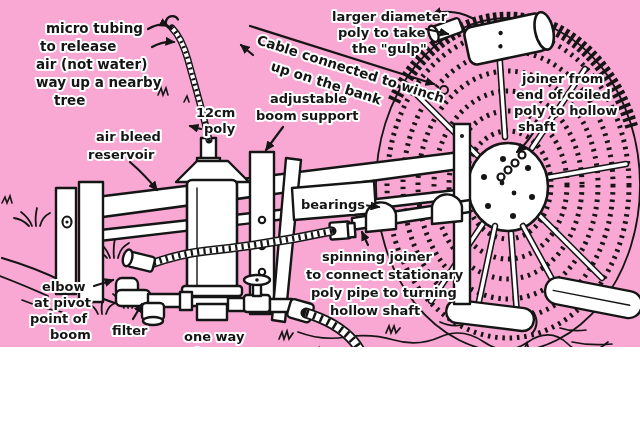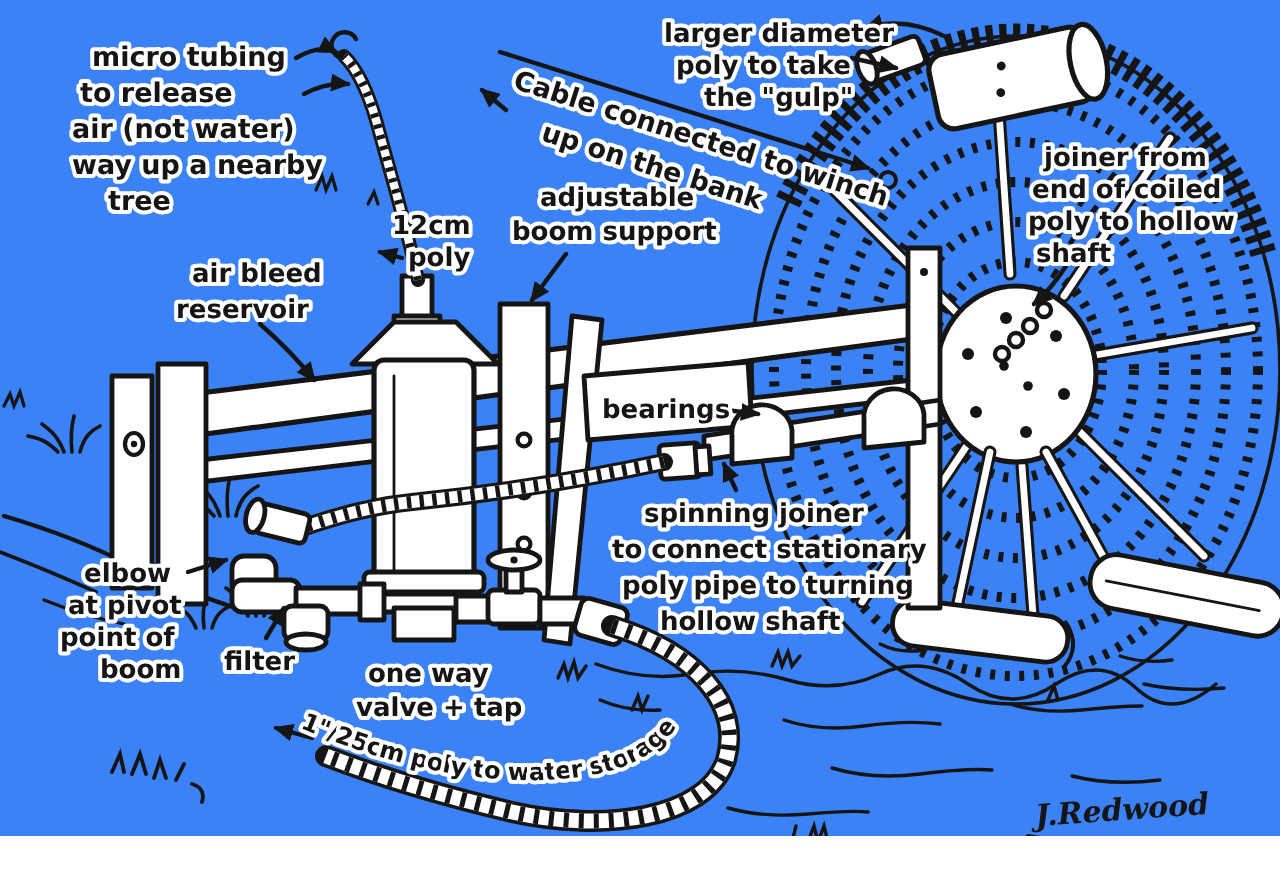--- a/index.html
+++ b/index.html
@@ -1,16 +1,16 @@
 <!DOCTYPE html>
 <html><head>
 <meta charset="utf-8">
 <style>
   html,body{margin:0;padding:0;background:#ffffff;}
-  .stage{position:relative;width:640px;height:418px;background:#3b82f6;overflow:hidden;}
+  .stage{position:relative;width:640px;height:347px;background:#f9a8d4;overflow:hidden;}
   svg{display:block;}
   .lbl{font-family:"DejaVu Sans",sans-serif;font-weight:700;font-size:13px;fill:#151515;
        paint-order:stroke;stroke:#fff;stroke-width:4px;stroke-linejoin:round;}
   .lbl.big{font-size:13.5px;}
   .lbl.path{font-size:12px;letter-spacing:-0.2px;}
   .sig{font-family:"DejaVu Serif",serif;font-style:italic;font-weight:700;font-size:15px;fill:#151515;}
   .o{fill:#fff;stroke:#151515;stroke-width:2.4px;stroke-linejoin:round;}
   .o26{fill:#fff;stroke:#151515;stroke-width:2.6px;stroke-linejoin:round;}
   .ln{fill:none;stroke:#151515;stroke-linecap:round;}
   .ring{fill:none;stroke:#151515;stroke-width:5px;stroke-dasharray:2.5 4.8;}

